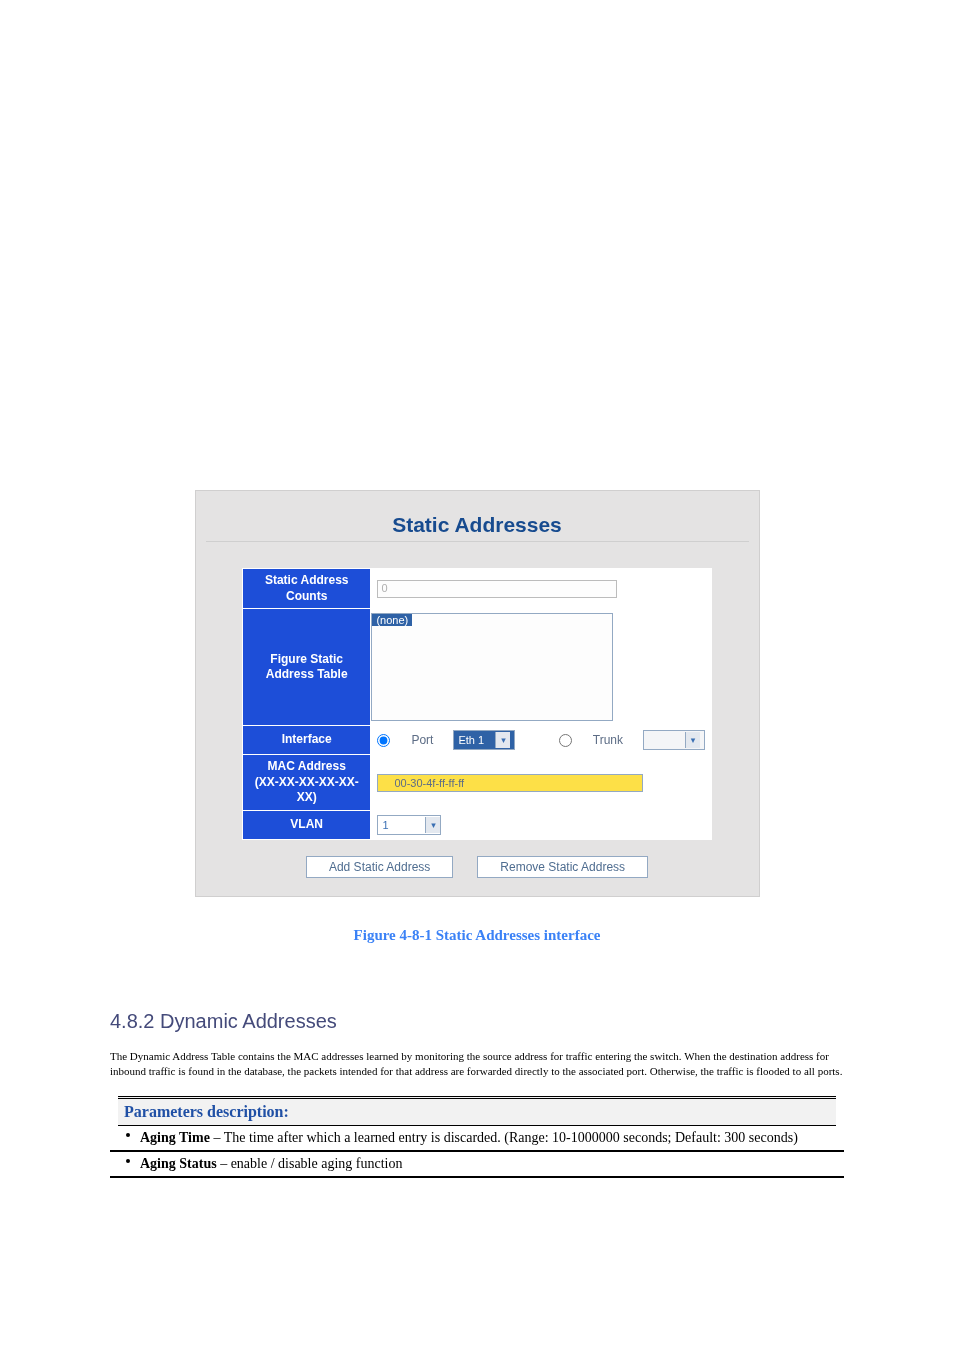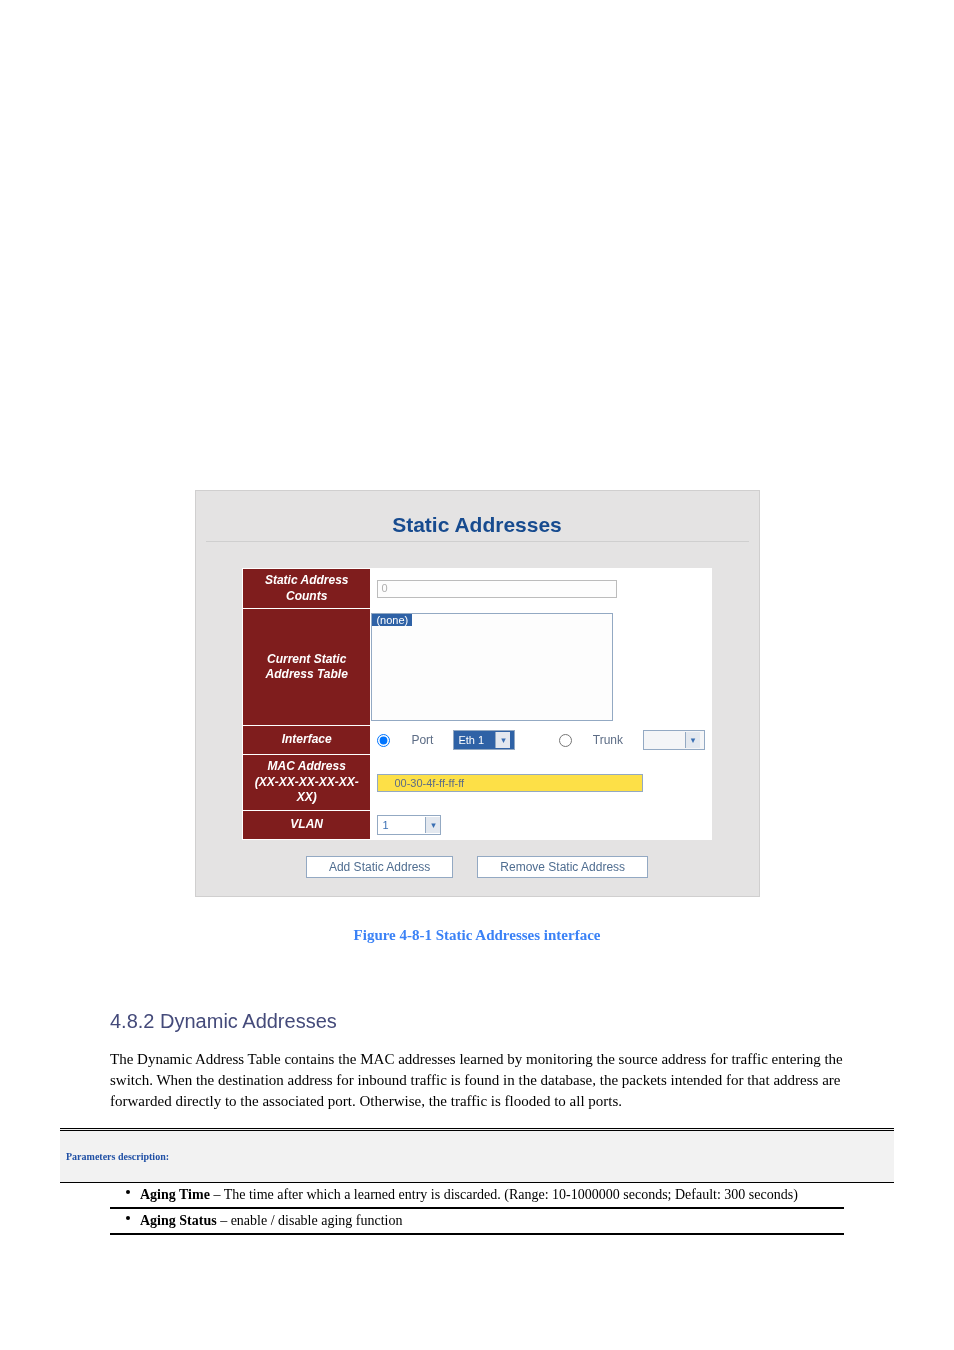--- a/index.html
+++ b/index.html
@@ -36,29 +36,28 @@
     border-collapse: collapse;
     margin: 26px auto 0 auto;
     width: 470px;
   }
   .form-table td {
     border: 1px solid #ffffff;
     padding: 4px 6px;
     vertical-align: middle;
   }
   .label-cell {
-    background: #7f1d1d;
+    background: #1d4ed8;
     color: #ffffff;
     font-family: Verdana, Arial, sans-serif;
     font-size: 12px;
     font-weight: bold;
     text-align: center;
     width: 200px;
     line-height: 1.3;
-    font-style: italic;
   }
   .field-cell {
     background: #ffffff;
     font-family: Verdana, Arial, sans-serif;
     font-size: 12px;
     color: #5d6d86;
   }
   .readonly-box {
     border: 1px solid #bcbcbc;
     background: #fdfdfd;
@@ -182,33 +181,33 @@
   }
   .section-title {
     font-family: Arial, sans-serif;
     font-size: 20px;
     font-weight: normal;
     color: #444a7a;
     margin: 66px 0 16px 110px;
   }
   .section-body {
     font-family: "Times New Roman", serif;
-    font-size: 15px;
+    font-size: 11px;
     color: #000;
     margin: 0 109px 16px 110px;
     line-height: 1.4;
   }
   .param-header {
     background: #f2f2f2;
     border-top: 3px double #000;
     border-bottom: 1px solid #000;
-    margin: 0 60px;
-    padding: 20px 6px;
+    margin: 0 118px;
+    padding: 4px 6px;
     font-family: "Times New Roman", serif;
-    font-size: 10px;
+    font-size: 16px;
     font-weight: bold;
     color: #2050a5;
   }
   .param-row {
     border-bottom: 2px solid #000000;
     margin: 0 110px;
     padding: 4px 10px 4px 30px;
     font-family: "Times New Roman", serif;
     font-size: 14px;
     color: #000;
@@ -238,21 +237,21 @@
 
       <table class="form-table">
         <tbody>
             <tr>
           <td class="label-cell">Static Address Counts</td>
           <td class="field-cell">
             <span class="readonly-box">0</span>
           </td>
         </tr>
         <tr>
-          <td class="label-cell" style="height:108px">Current Static Address Table</td>
+          <td class="label-cell" style="height:108px">Figure Static Address Table</td>
           <td class="field-cell table-cell-tall">
             <div class="listbox">
               <span class="selected">(none)</span>
             </div>
           </td>
         </tr>
         <tr>
           <td class="label-cell">Interface</td>
           <td class="field-cell">
             <div class="radio-row">

